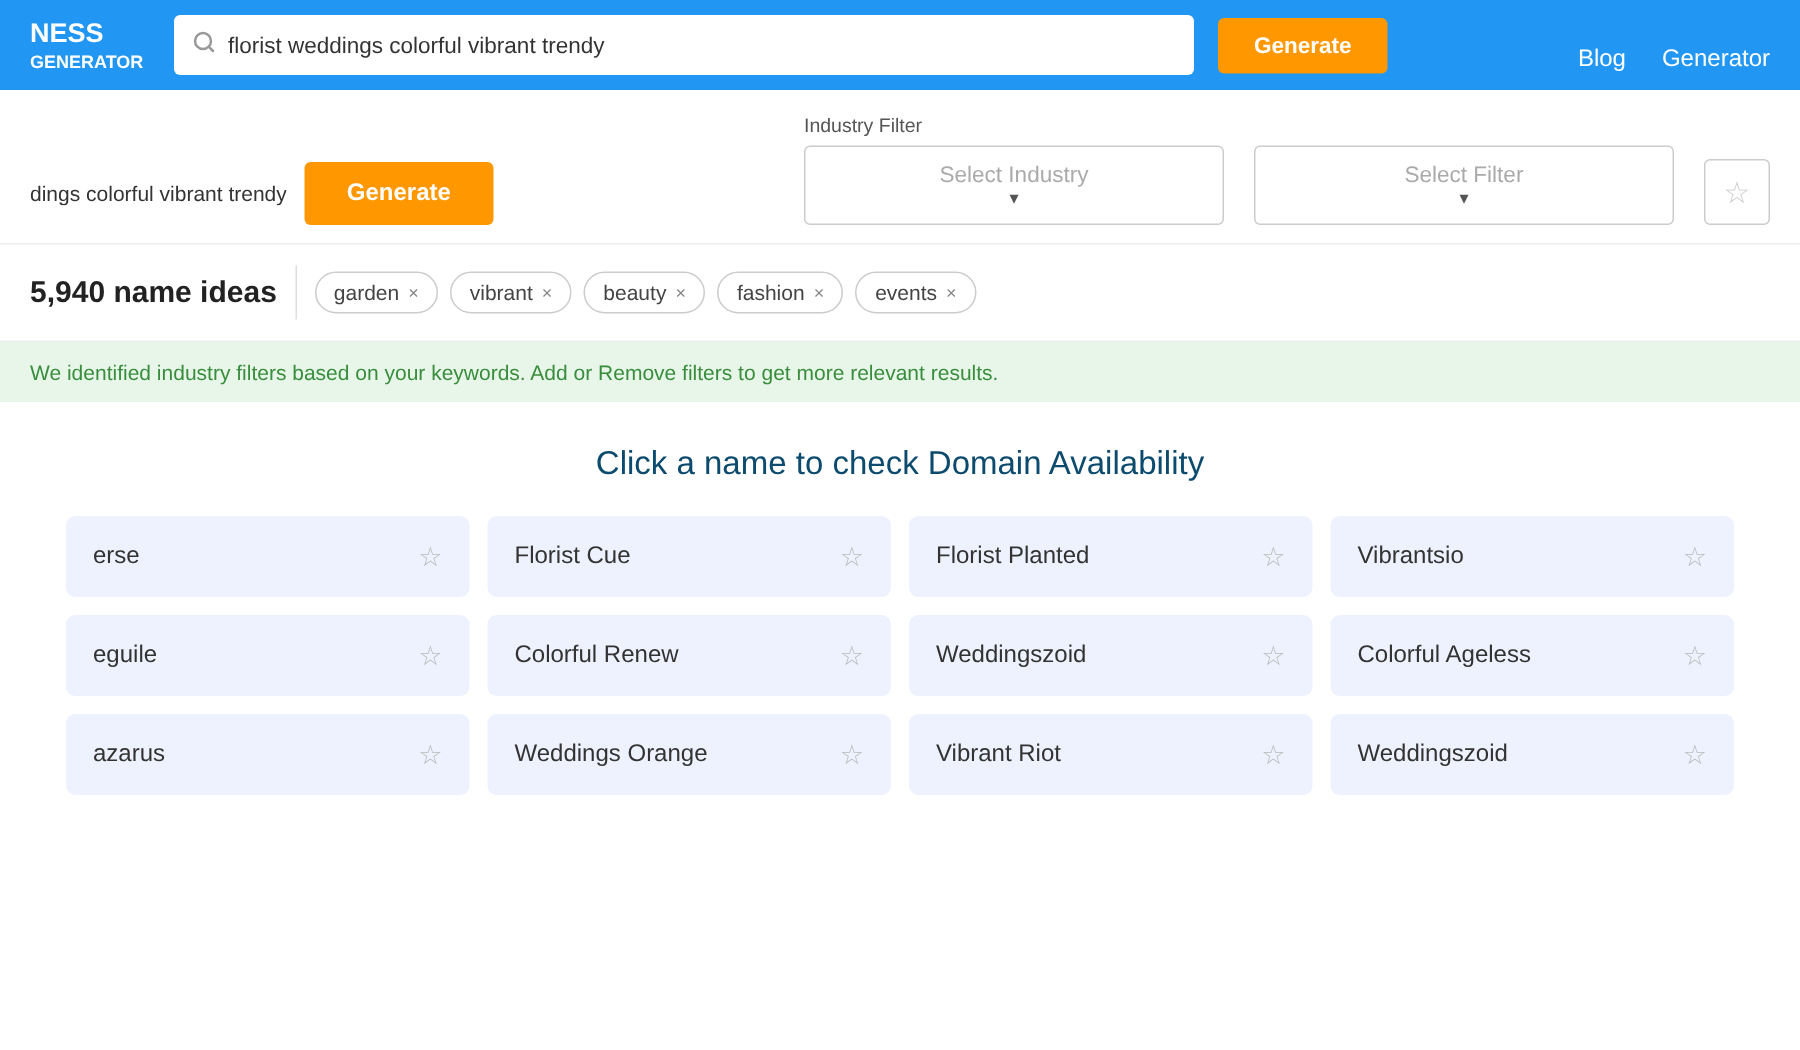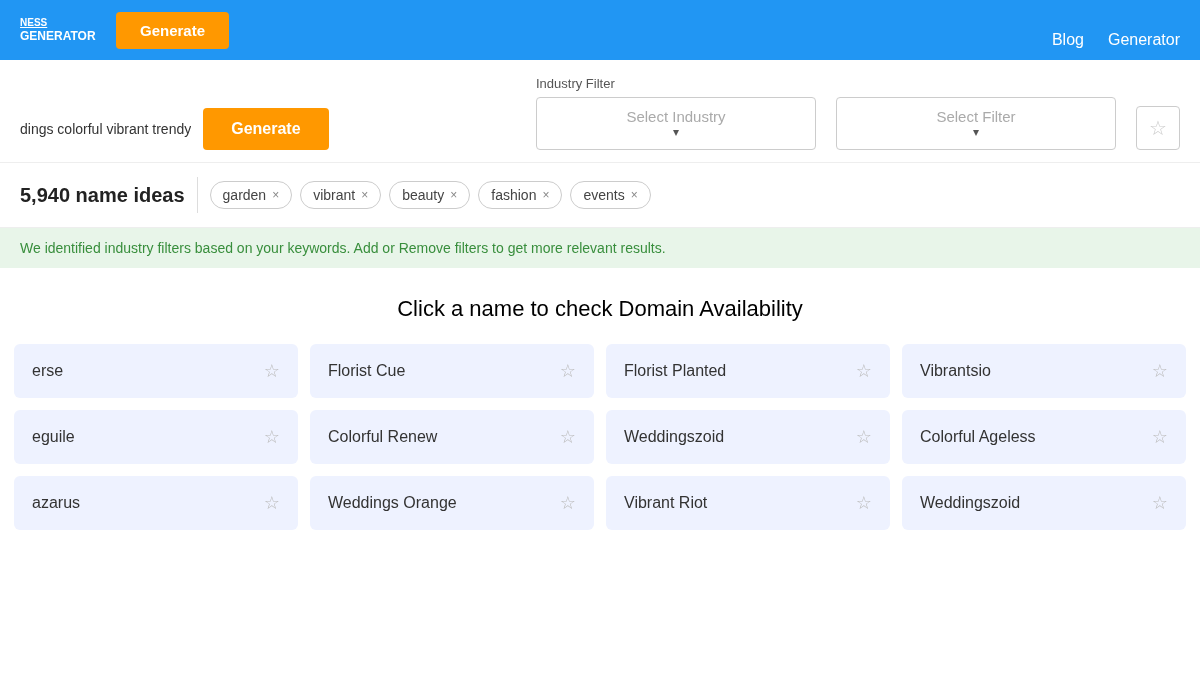--- a/index.html
+++ b/index.html
@@ -14,21 +14,21 @@
       align-items: center;
       gap: 16px;
     }
     .logo-area {
       color: #fff;
       font-size: 12px;
       font-weight: bold;
       line-height: 1.2;
       min-width: 80px;
     }
-    .logo-area .logo-top { font-size: 10px; font-weight: 900; text-decoration: underline; }
+    .logo-area .logo-top { font-size: 18px; font-weight: 900; }
     .search-bar {
       flex: 1;
       max-width: 680px;
       background: #fff;
       border-radius: 4px;
       display: flex;
       align-items: center;
       padding: 0 12px;
       height: 40px;
     }
@@ -163,30 +163,30 @@
       color: #388E3C;
     }
 
     
     .domain-section {
       padding: 28px 20px 16px 20px;
       text-align: center;
     }
     .domain-title {
       font-size: 22px;
-      color: #000000;
+      color: #0c4a6e;
       font-weight: 400;
     }
 
     
     .names-grid {
       display: grid;
       grid-template-columns: repeat(4, 1fr);
       gap: 0;
-      padding: 0 8px;
+      padding: 0 38px;
     }
     .name-card {
       background: #EEF2FF;
       border-radius: 6px;
       margin: 6px;
       padding: 16px 18px;
       display: flex;
       align-items: center;
       justify-content: space-between;
       cursor: pointer;
@@ -204,20 +204,29 @@
   </style>
 </head>
 <body>
 
 <header class="header">
   <div class="logo-area">
     <div class="logo-top">NESS</div>
     <div>GENERATOR</div>
   </div>
 
+  <div class="search-bar">
+    <span class="search-icon-svg">
+      <svg width="16" height="16" viewBox="0 0 24 24" fill="none" stroke="#999" stroke-width="2.5" stroke-linecap="round" stroke-linejoin="round">
+        <circle cx="11" cy="11" r="8"></circle>
+          <line x1="21" y1="21" x2="16.65" y2="16.65"></line>
+      </svg>
+    </span>
+    <input type="text" value="florist weddings colorful vibrant trendy" style="">
+  </div>
 
   <button class="generate-btn-header">Generate</button>
 
   <nav class="nav-links">
     <span>Blog</span>
     <span>Generator</span>
   </nav>
 </header>
 
 <div class="filters-bar">

